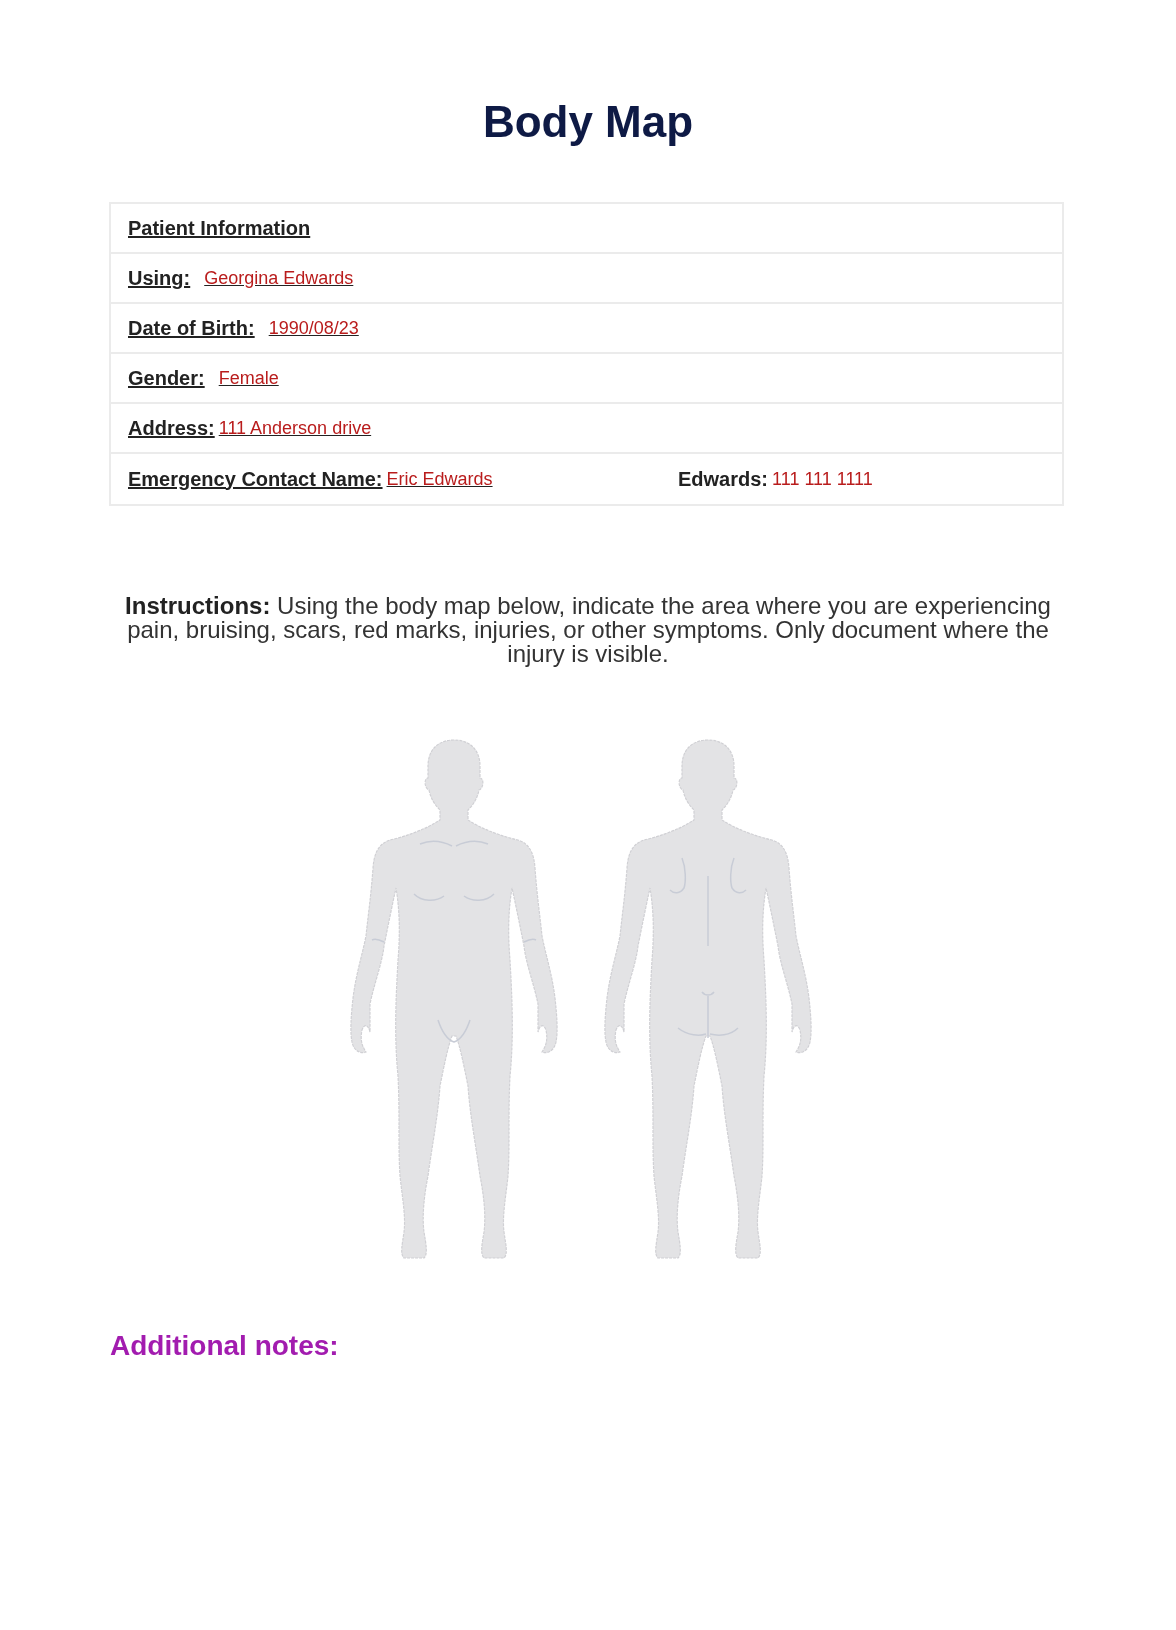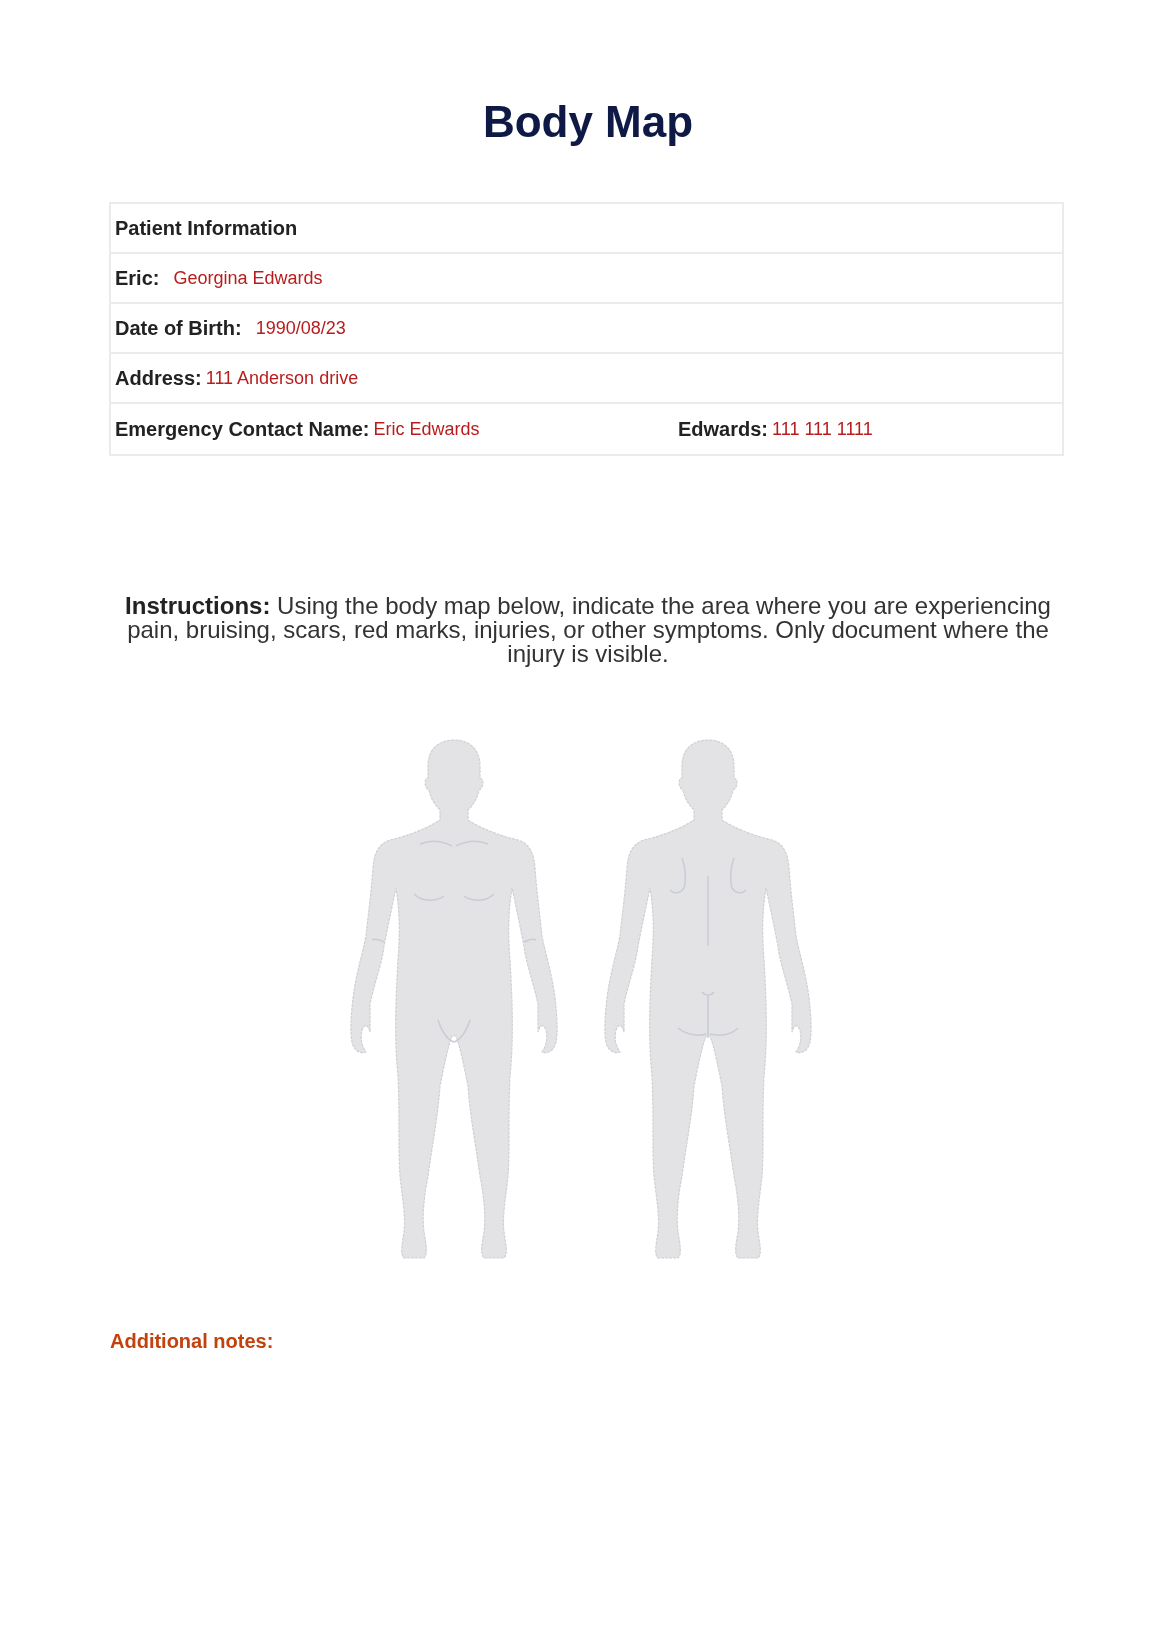--- a/index.html
+++ b/index.html
@@ -11,55 +11,59 @@
     position: absolute; left: 0; width: 1176px; top: 96px;
     text-align: center; font-size: 44px; font-weight: bold; color: #0e1a45;
     line-height: 52px; margin: 0;
   }
   .info-table {
     position: absolute; left: 109px; top: 202px; width: 955px;
     border: 2px solid #ebebeb; box-sizing: border-box;
   }
   .info-row {
     height: 50px; box-sizing: border-box; border-bottom: 2px solid #ebebeb;
-    display: flex; align-items: center; padding-left: 4px; position: relative;
+    display: flex; align-items: center; padding-left: 17px; position: relative; text-decoration: underline;
   }
   .info-row:last-child { border-bottom: none; border-radius: 23px; }
   .lbl { font-weight: bold; font-size: 20px; color: #222222; }
   .val { font-size: 18px; color: #b91c1c; margin-left: 14px; }
   .val.wide { margin-left: 4px; }
   .num-group { position: absolute; left: 567px; display: flex; align-items: center; }
   .instructions {
     position: absolute; left: 112px; width: 952px; top: 594px;
     text-align: center; font-size: 24px; line-height: 24px; color: #333333;
   }
   .instructions b { color: #222222; }
   .figures { position: absolute; left: 340px; top: 736px; width: 490px; height: 530px; }
   .figure { position: absolute; top: 0; }
   .notes {
     position: absolute; left: 110px; top: 1330px;
-    font-size: 20px; font-weight: bold; color: #c2410c;
+    font-size: 28px; font-weight: bold; color: #a21caf;
   }
 </style>
 </head>
 <body>
 
 <h1 class="title">Body Map</h1>
 
 <div class="info-table">
   <div class="info-row">
     <span class="lbl">Patient Information</span>
   </div>
   <div class="info-row">
-    <span class="lbl">Eric:</span>
+    <span class="lbl">Using:</span>
     <span class="val">Georgina Edwards</span>
   </div>
   <div class="info-row">
     <span class="lbl">Date of Birth:</span>
     <span class="val">1990/08/23</span>
+  </div>
+  <div class="info-row">
+    <span class="lbl">Gender:</span>
+    <span class="val">Female</span>
   </div>
   <div class="info-row">
     <span class="lbl">Address:</span>
     <span class="val wide">111 Anderson drive</span>
   </div>
   <div class="info-row">
     <span class="lbl">Emergency Contact Name:</span>
     <span class="val wide">Eric Edwards</span>
     <div class="num-group">
       <span class="lbl">Edwards:</span>

